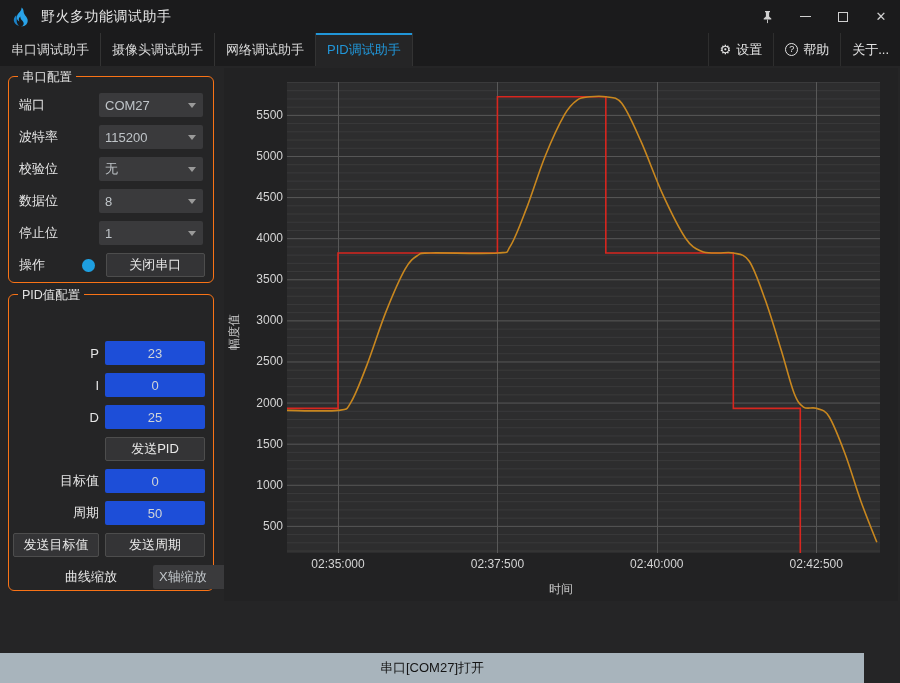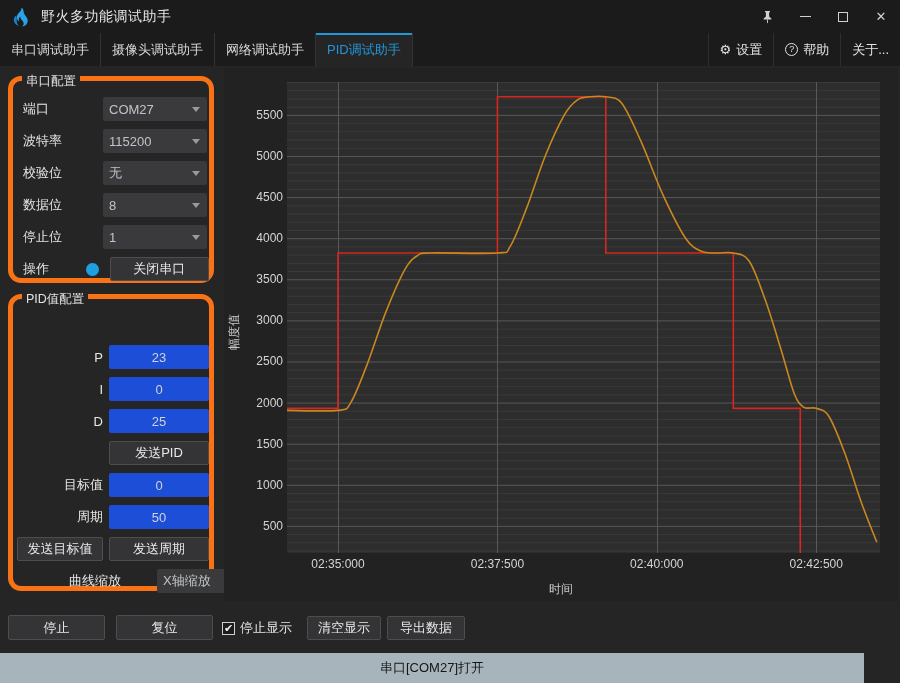--- a/index.html
+++ b/index.html
@@ -48,21 +48,21 @@
   .ico-circ {
     width:13px; height:13px; border-radius:50%; border:1.4px solid #e4e4e4;
     display:inline-flex; align-items:center; justify-content:center;
     font-size:9px; line-height:1; color:#e4e4e4;
   }
   .gear-ico { font-size:13px; color:#e4e4e4; }
 
   
   .leftpanel { position:absolute; left:0; top:66px; width:222px; height:535px; background:#252526; }
 
-  .group { position:absolute; border:5px solid #f97316; border-radius:13px; }
+  .group { position:absolute; border:1px solid #f97316; border-radius:6px; }
   .group > .legend {
     position:absolute; top:-8px; left:9px; background:#252526; padding:0 4px;
     font-size:12.5px; color:#e2e2e2;
   }
   #grp-serial { left:8px; top:10px; width:206px; height:207px; }
   #grp-pid    { left:8px; top:228px; width:206px; height:297px; }
 
   .row { position:absolute; display:flex; align-items:center; height:24px; }
   .lbl { font-size:13px; color:#e6e6e6; }
   .lbl.r { text-align:right; }
@@ -367,31 +367,18 @@
         </svg></div>
     <div id="xticks" style="position: absolute; left: 63px; top: 485px; width: 593px;">
         <div class="xtick" style="left: 51.0108px;">02:35:000</div>
         <div class="xtick" style="left: 210.419px;">02:37:500</div>
         <div class="xtick" style="left: 369.828px;">02:40:000</div>
         <div class="xtick" style="left: 529.237px;">02:42:500</div>
       </div>
     <div class="xlabel">时间</div>
   </div>
 
-  <div class="bottombar">
-    <div class="btn" style="position:absolute; left:8px; top:14px; width:97px; height:25px;">停止</div>
-    <div class="btn" style="position:absolute; left:116px; top:14px; width:97px; height:25px;">复位</div>
-
-    <div class="chk-wrap" style="position:absolute; left:222px; top:18px;">
-      <span class="chk on"></span>
-      <span class="chk-lbl">停止显示</span>
-    </div>
-
-    <div class="btn" style="position:absolute; left:307px; top:15px; width:74px; height:24px;">清空显示</div>
-    <div class="btn" style="position:absolute; left:387px; top:15px; width:78px; height:24px;">导出数据</div>
-
-  </div>
 
   <div class="statusbar">
     <span class="status-text">串口[COM27]打开</span>
   </div>
 
 </div>
 
 </body></html>

